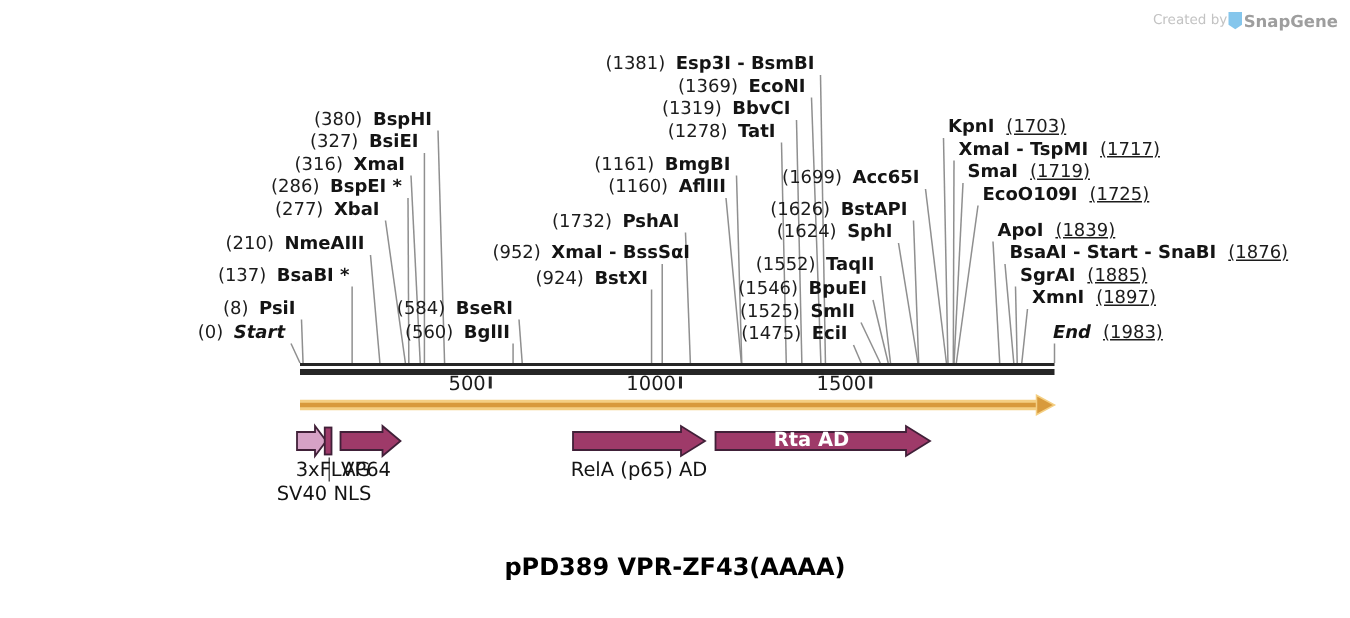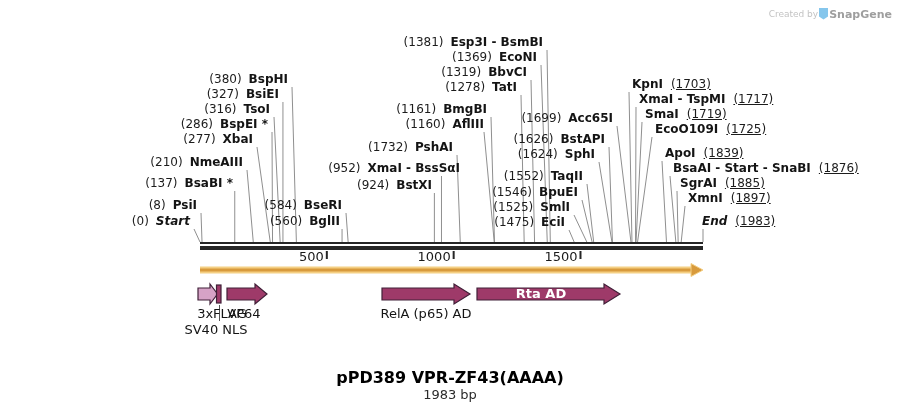--- a/index.html
+++ b/index.html
@@ -80,21 +80,21 @@
       <line x1="219.5" y1="305" x2="219.5" y2="321" stroke="#555" stroke-width="1"></line>
     </svg>
 
   <div id="sites">
       <div class="site site-l it" style="right: 710px; top: 215px;"><span class="num">(0)</span><span class="nm">Start</span></div>
       <div class="site site-l" style="right: 703px; top: 199px;"><span class="num">(8)</span><span class="nm">PsiI</span></div>
       <div class="site site-l" style="right: 667px; top: 177px;"><span class="num">(137)</span><span class="nm">BsaBI *</span></div>
       <div class="site site-l" style="right: 657px; top: 156px;"><span class="num">(210)</span><span class="nm">NmeAIII</span></div>
       <div class="site site-l" style="right: 647px; top: 133px;"><span class="num">(277)</span><span class="nm">XbaI</span></div>
       <div class="site site-l" style="right: 632px; top: 118px;"><span class="num">(286)</span><span class="nm">BspEI *</span></div>
-      <div class="site site-l" style="right: 630px; top: 103px;"><span class="num">(316)</span><span class="nm">TsoI</span></div>
+      <div class="site site-l" style="right: 630px; top: 103px;"><span class="num">(316)</span><span class="nm">XmaI</span></div>
       <div class="site site-l" style="right: 621px; top: 88px;"><span class="num">(327)</span><span class="nm">BsiEI</span></div>
       <div class="site site-l" style="right: 612px; top: 73px;"><span class="num">(380)</span><span class="nm">BspHI</span></div>
       <div class="site site-l" style="right: 560px; top: 215px;"><span class="num">(560)</span><span class="nm">BglII</span></div>
       <div class="site site-l" style="right: 558px; top: 199px;"><span class="num">(584)</span><span class="nm">BseRI</span></div>
       <div class="site site-l" style="right: 468px; top: 179px;"><span class="num">(924)</span><span class="nm">BstXI</span></div>
       <div class="site site-l" style="right: 440px; top: 162px;"><span class="num">(952)</span><span class="nm">XmaI - BssSαI</span></div>
       <div class="site site-l" style="right: 447px; top: 141px;"><span class="num">(1732)</span><span class="nm">PshAI</span></div>
       <div class="site site-l" style="right: 416px; top: 118px;"><span class="num">(1160)</span><span class="nm">AflIII</span></div>
       <div class="site site-l" style="right: 413px; top: 103px;"><span class="num">(1161)</span><span class="nm">BmgBI</span></div>
       <div class="site site-l" style="right: 383px; top: 81px;"><span class="num">(1278)</span><span class="nm">TatI</span></div>
@@ -138,15 +138,14 @@
     <span style="display:inline-flex;">
       <svg width="11" height="14" viewBox="0 0 11 14">
           <path d="M1 1 h9 v8.5 L5.5 12.5 1 9.5 Z" fill="#85c6ec"></path>
         </svg>
     </span>
     <span class="brand">SnapGene</span>
   </div>
 
   <div class="title-wrap">
     <div class="map-title">pPD389 VPR-ZF43(AAAA)</div>
-    <div class="map-sub">1983 bp</div>
   </div>
 </div>
 
 </body></html>

